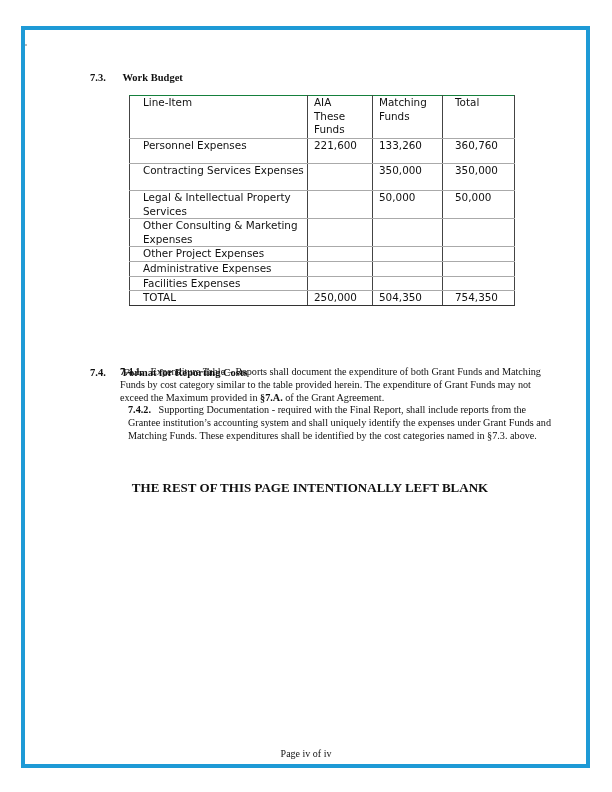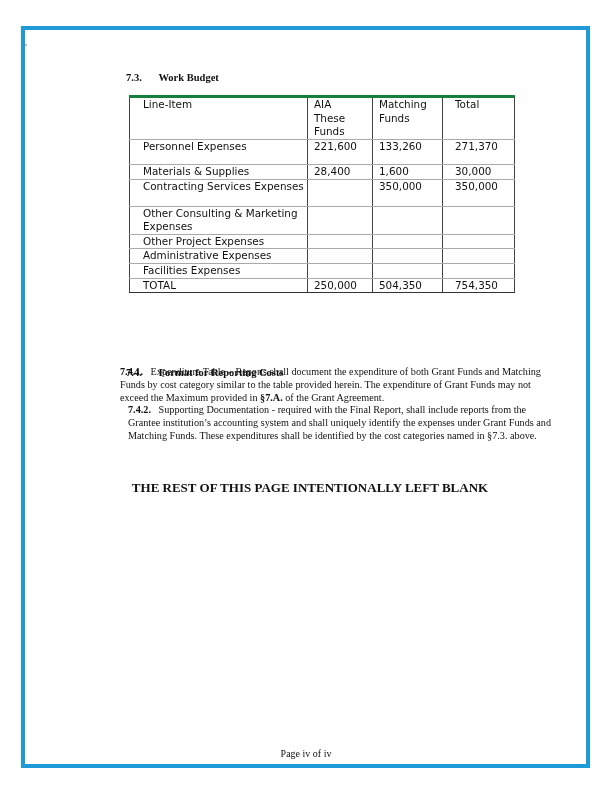--- a/index.html
+++ b/index.html
@@ -8,34 +8,34 @@
     font-family: "Liberation Serif", serif; color: #111;
   }
   .page-border {
     position: absolute; left: 21px; top: 26px; width: 561px; height: 734px;
     border: 4px solid #1e9ad6; box-sizing: content-box;
   }
   .stray-mark { position: absolute; left: 25px; top: 44px; width: 2px; height: 2px; background: #bbb; }
   .section-heading {
     position: absolute; left: 90px; font-weight: bold; font-size: 10.5px;
   }
-  .section-heading .num { display: inline-block; width: 30px; margin-left: 36px; }
+  .section-heading .num { display: inline-block; width: 30px; }
   #h73 { top: 72px; }
   #h74 { top: 367px; }
 
   table.budget {
     position: absolute; left: 129px; top: 95px; border-collapse: collapse;
     font-family: "DejaVu Sans", sans-serif; font-size: 10.4px; color: #111;
   }
   table.budget td {
     border-left: 1px solid #444; border-right: 1px solid #444;
     border-top: 1px solid #aaa; border-bottom: 1px solid #aaa;
     vertical-align: top; padding: 0 0 0 13px; line-height: 13.6px;
   }
-  table.budget tr:first-child td { border-top: 3px solid #15803d; }
+  table.budget tr:first-child td { border-top: 1px solid #15803d; }
   table.budget tr:last-child td { border-bottom: 1px solid #333; }
   table.budget td.num { padding-left: 6px; }
   table.budget td.c1 { width: 164px; }
   table.budget td.c2 { width: 58px; }
   table.budget td.c3 { width: 63px; }
   table.budget td.c4 { width: 59px; padding-left: 12px; }
 
   .para {
     position: absolute; left: 120px; width: 425px; font-size: 10.2px; line-height: 12.8px;
   }
@@ -73,33 +73,33 @@
     <td class="c3 num">
       <span>Matching</span><br>
       <span>Funds</span>
     </td>
     <td class="c4"><span>Total</span></td>
   </tr>
   <tr style="height:25px">
     <td class="c1">Personnel Expenses</td>
     <td class="c2 num">221,600</td>
     <td class="c3 num">133,260</td>
-    <td class="c4">271,370</td>
-  </tr>
-  <tr style="height:14px">
-    <td class="c1">Materials &amp; Supplies</td>
-    <td class="c2 num">28,400</td>
-    <td class="c3 num">1,600</td>
-    <td class="c4">30,000</td>
+    <td class="c4">360,760</td>
   </tr>
   <tr style="height:27px">
     <td class="c1">Contracting Services Expenses</td>
     <td class="c2 num"></td>
     <td class="c3 num">350,000</td>
     <td class="c4">350,000</td>
+  </tr>
+  <tr style="height:27px">
+    <td class="c1">Legal &amp; Intellectual Property Services</td>
+    <td class="c2 num"></td>
+    <td class="c3 num">50,000</td>
+    <td class="c4">50,000</td>
   </tr>
   <tr style="height:20px">
     <td class="c1">Other Consulting &amp; Marketing Expenses</td>
     <td class="c2 num"></td>
     <td class="c3 num"></td>
     <td class="c4"></td>
   </tr>
   <tr style="height:14px">
     <td class="c1">Other Project Expenses</td>
     <td class="c2 num"></td>

